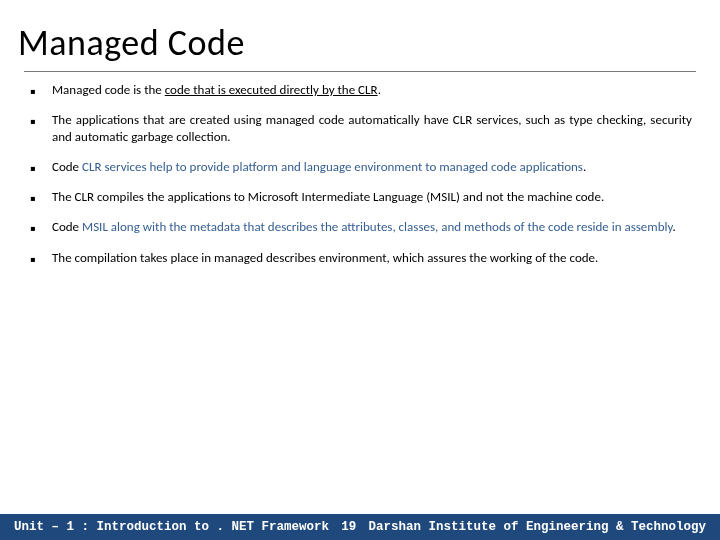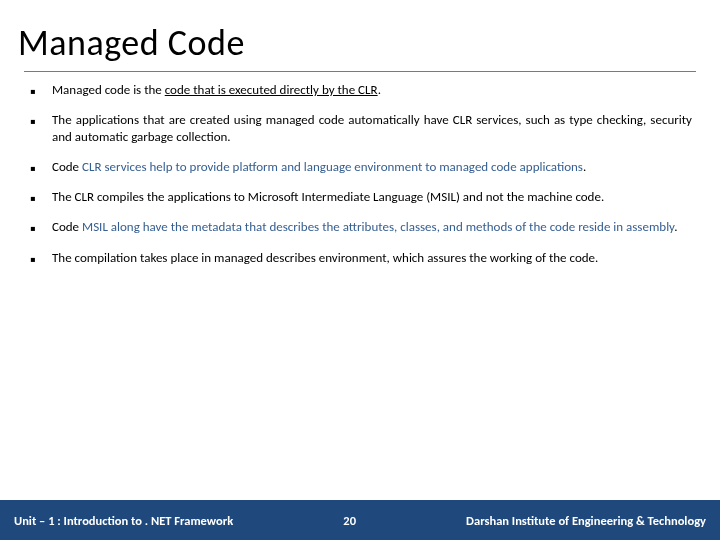--- a/index.html
+++ b/index.html
@@ -7,21 +7,21 @@
   .slide { width: 720px; height: 540px; position: relative; display: flex; flex-direction: column; }
   .title-wrap { padding: 21px 18px 4px 18px; }
   .title { font-size: 36px; font-weight: 400; letter-spacing: 0.5px; }
   .rule { border: none; border-top: 1px solid #7a7a7a; margin: 2px 24px 0 24px; }
   .content { flex: 1; padding: 10px 28px 0 28px; }
   ul.bullets { list-style: none; }
   ul.bullets > li { position: relative; padding-left: 24px; margin-bottom: 14px; font-size: 13px; line-height: 1.25; text-align: justify; }
   ul.bullets > li::before { content: "▪"; position: absolute; left: 2px; top: 0; font-size: 16px; }
   .u { text-decoration: underline; }
   .hl { color: #365f91; }
-  .footer { height: 40px; background: #1f497d; color: #fff; display: flex; align-items: center; font-size: 12.5px; font-weight: 700; padding: 0 14px; }
+  .footer { height: 26px; background: #1f497d; color: #fff; display: flex; align-items: center; font-size: 12.5px; font-weight: 700; padding: 0 14px; font-family: Liberation Mono, monospace; }
   .footer .left { flex: 0 0 auto; }
   .footer .center { flex: 1; text-align: center; }
   .footer .right { flex: 0 0 auto; text-align: center; }
 </style>
 </head>
 <body>
 
 <div class="slide">
 
   <div class="title-wrap">
@@ -42,29 +42,29 @@
 
       <li>
         <span>Code </span><span class="hl">CLR services help to provide platform and language environment to managed code applications</span><span>.</span>
       </li>
 
       <li>
         <span>The CLR compiles the applications to Microsoft Intermediate Language (MSIL) and not the machine code.</span>
       </li>
 
       <li>
-        <span>Code </span><span class="hl">MSIL along have the metadata that describes the attributes, classes, and methods of the code reside in assembly</span><span>.</span>
+        <span>Code </span><span class="hl">MSIL along with the metadata that describes the attributes, classes, and methods of the code reside in assembly</span><span>.</span>
       </li>
 
       <li>
         <span>The compilation takes place in managed describes environment, which assures the working of the code.</span>
       </li>
 
     </ul>
   </div>
 
   <div class="footer">
     <div class="left">Unit – 1 : Introduction to . NET Framework</div>
-    <div class="center">20</div>
+    <div class="center">19</div>
     <div class="right">Darshan Institute of Engineering &amp; Technology</div>
   </div>
 
 </div>
 
 </body></html>

